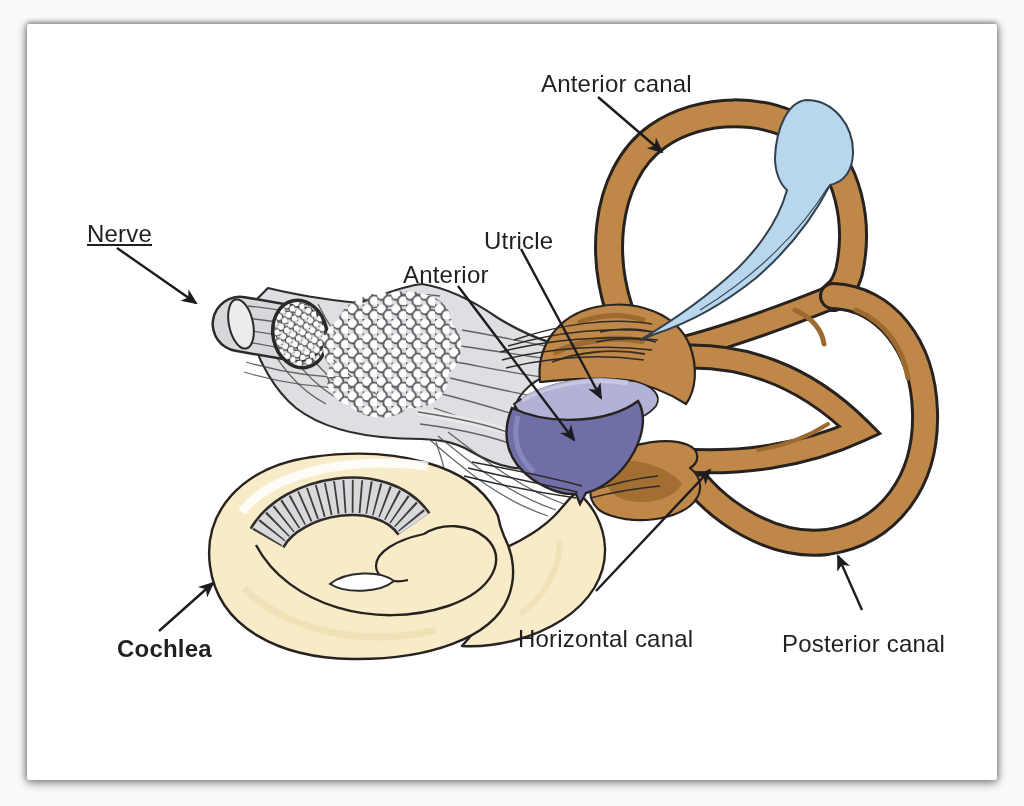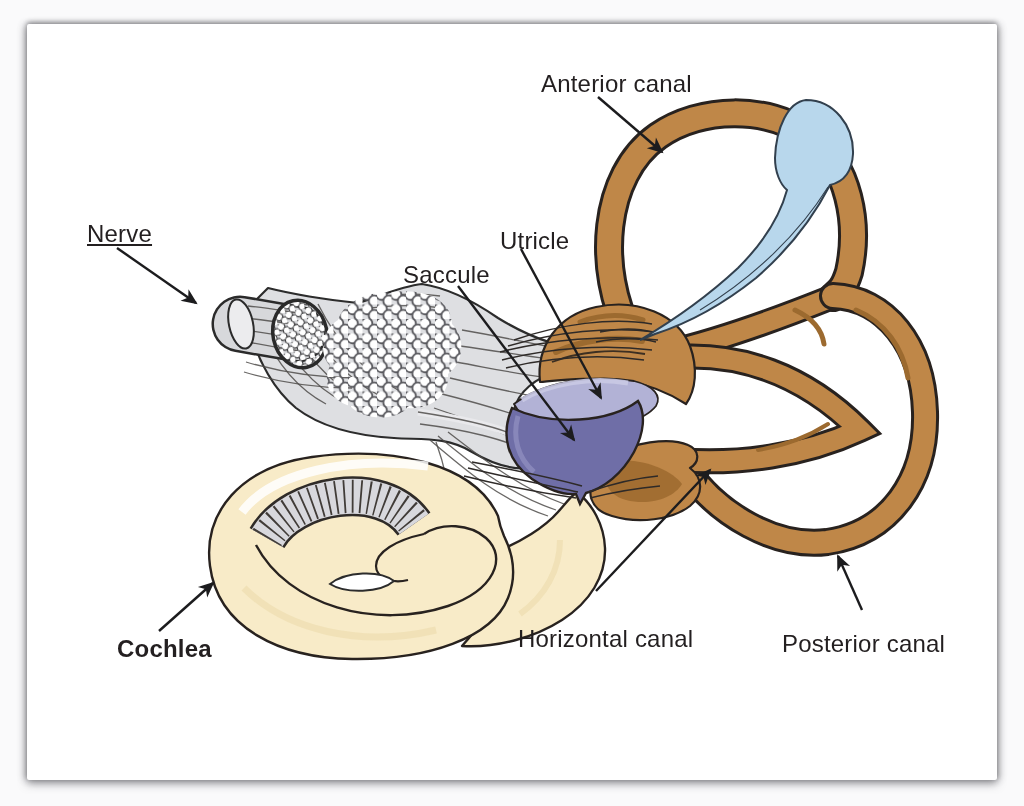--- a/index.html
+++ b/index.html
@@ -206,18 +206,18 @@
       <line class="arrow" x1="521" y1="249" x2="601" y2="398"></line>
       <line class="arrow" x1="458" y1="286" x2="574" y2="440"></line>
       <line class="arrow" x1="159" y1="631" x2="213" y2="583"></line>
       <line class="arrow" x1="596" y1="591" x2="710" y2="470"></line>
       <line class="arrow" x1="862" y1="610" x2="838" y2="556"></line>
     </g>
   </svg>
 
   <div class="lbl" style="left:541px;top:71px;">Anterior canal</div>
   <div class="lbl" style="left:87px;top:221px;text-decoration:underline;">Nerve</div>
-  <div class="lbl" style="left:500px;top:228px;">Utricle</div>
-  <div class="lbl" style="left:403px;top:262px;">Saccule</div>
+  <div class="lbl" style="left:484px;top:228px;">Utricle</div>
+  <div class="lbl" style="left:403px;top:262px;">Anterior</div>
   <div class="lbl" style="left:117px;top:636px;font-weight:bold;">Cochlea</div>
   <div class="lbl" style="left:518px;top:626px;">Horizontal canal</div>
   <div class="lbl" style="left:782px;top:631px;">Posterior canal</div>
 </div>
 
 </body></html>

